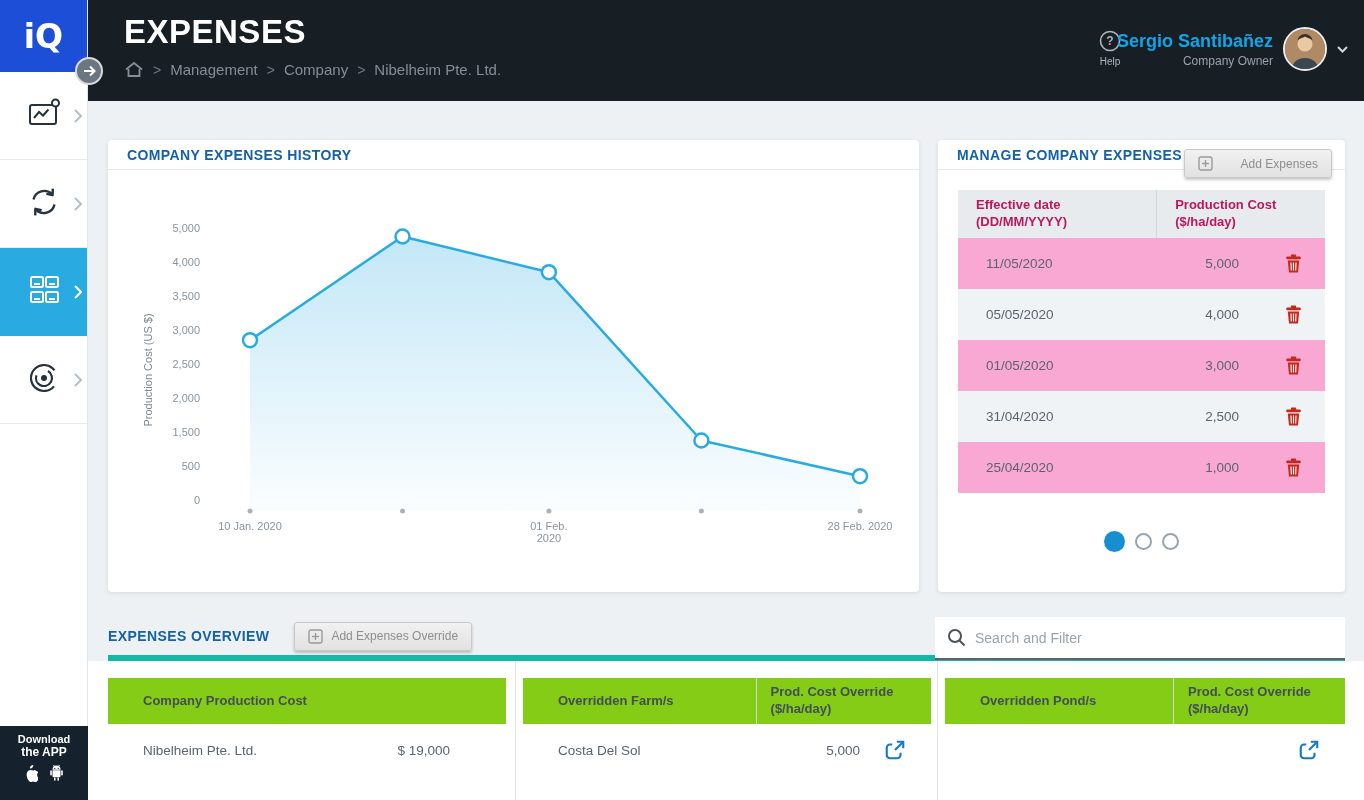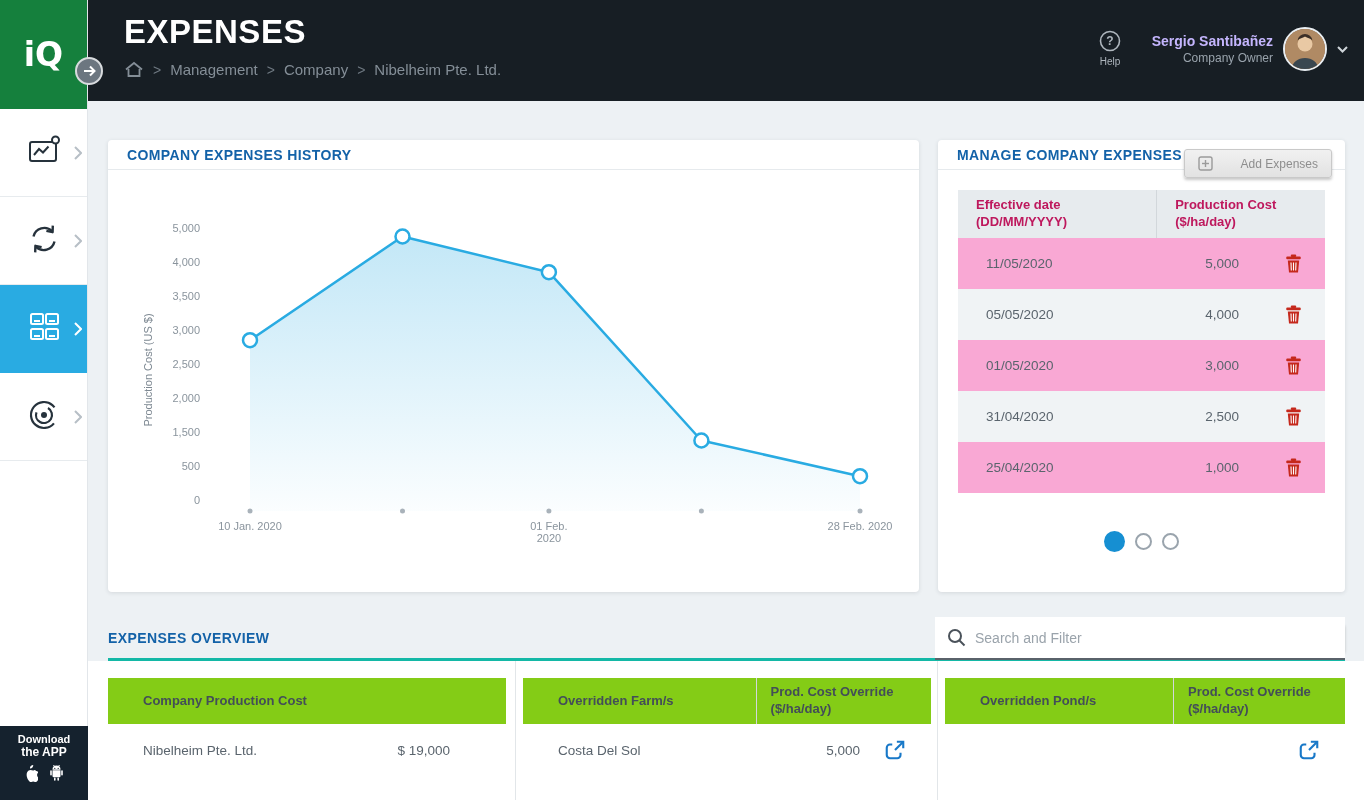--- a/index.html
+++ b/index.html
@@ -9,28 +9,28 @@
 
   
   .header{position:absolute;left:88px;top:0;width:1276px;height:101px;background:#171e24;}
   .page-title{position:absolute;left:36px;top:13px;font-size:33px;font-weight:800;color:#fff;letter-spacing:.5px;}
   .breadcrumb{position:absolute;left:36px;top:61px;display:flex;align-items:center;gap:9px;font-size:15px;color:#848e97;}
   .crumb{cursor:pointer;}
   .crumb-sep{color:#6f7982;font-size:14px;}
   .help{position:absolute;right:243px;top:30px;display:flex;flex-direction:column;align-items:center;gap:2px;color:#aeb6bd;font-size:10px;cursor:pointer;}
   .user{position:absolute;right:16px;top:27px;display:flex;align-items:center;gap:10px;cursor:pointer;}
   .user-text{text-align:right;}
-  .user-name{font-size:14px;font-weight:bold;color:#c4b5fd;}
+  .user-name{font-size:18px;font-weight:bold;color:#0ea5e9;}
   .user-role{font-size:12px;color:#99a3ac;margin-top:2px;}
   .avatar{width:44px;height:44px;border-radius:50%;border:2px solid #e9eef2;overflow:hidden;background:#8a6b52;flex:0 0 auto;}
   .collapse-btn{position:absolute;left:75px;top:57px;width:28px;height:28px;border-radius:50%;background:#6c7680;border:2px solid #d8dbde;display:flex;align-items:center;justify-content:center;z-index:9;cursor:pointer;}
 
   
   .rail{position:absolute;left:0;top:0;width:88px;height:800px;background:#fff;border-right:1px solid #e2e6ea;z-index:4;}
-  .logo-box{height:109px;background:#15803d;display:flex;align-items:center;justify-content:center;color:#fff;font-size:33px;font-weight:bold;font-family:"DejaVu Sans",sans-serif;}
+  .logo-box{height:72px;background:#1d4ed8;display:flex;align-items:center;justify-content:center;color:#fff;font-size:33px;font-weight:bold;font-family:"DejaVu Sans",sans-serif;}
   .nav-item{position:relative;height:88px;border-bottom:1px solid #e7ebee;display:flex;align-items:center;justify-content:center;cursor:pointer;background:#fff;}
   .nav-item .chev{position:absolute;right:5px;top:50%;transform:translateY(-50%);display:flex;}
   .nav-item.active{background:#29abe2;border-bottom:1px solid #29abe2;}
   .download{position:absolute;left:0;bottom:0;width:88px;height:74px;background:#15222e;color:#fff;text-align:center;padding-top:7px;cursor:pointer;}
   .dl-1{font-size:11px;font-weight:bold;}
   .dl-2{font-size:12px;font-weight:bold;}
   .dl-icons{display:flex;justify-content:center;align-items:center;gap:10px;margin-top:5px;}
 
   
   .main{position:absolute;left:88px;top:101px;width:1276px;height:699px;}
@@ -55,21 +55,21 @@
   .mc-body .mc-row:nth-child(even){background:#f0f3f5;}
   .mc-date{width:54%;padding-left:28px;font-size:13.5px;color:#5a646d;}
   .mc-val{width:46%;display:flex;align-items:center;justify-content:flex-end;padding-right:23px;}
   .mc-cost{font-size:13.5px;color:#5a646d;margin-right:46px;}
   .icon-btn{background:none;border:none;cursor:pointer;padding:0;display:flex;align-items:center;}
   .pagination{position:absolute;left:0;right:0;bottom:40px;display:flex;justify-content:center;align-items:center;gap:10px;}
   .pg-dot{width:17px;height:17px;border-radius:50%;background:#fff;border:2px solid #9aa4ad;cursor:pointer;}
   .pg-dot.active{width:21px;height:21px;background:#168fd2;border:none;}
 
   
-  .ov-head{position:absolute;left:20px;top:516px;width:1237px;height:44px;border-bottom:3px solid #14b8a6;display:flex;align-items:center;justify-content:space-between;}
+  .ov-head{position:absolute;left:20px;top:516px;width:1237px;height:44px;border-bottom:6px solid #14b8a6;display:flex;align-items:center;}
   .ov-title{font-size:14px;font-weight:bold;color:#1362a8;letter-spacing:.4px;}
   .ov-add{margin-left:25px;}
   .ov-search{position:absolute;right:0;top:0;width:410px;height:43px;background:#fff;display:flex;align-items:center;gap:9px;padding:0 12px;border-bottom:2px solid #5a626a;}
   .ov-search input{border:none;outline:none;flex:1;font-size:14px;color:#555;background:transparent;font-family:inherit;}
   .ov-search input::placeholder{color:#9aa3ab;}
   .ov-body{position:absolute;left:0;top:560px;width:1276px;height:140px;background:#fff;}
   .ov-div{position:absolute;top:0;bottom:0;width:1px;background:#e2e6e9;}
   .ov-table{position:absolute;top:17px;}
   .t-company{left:20px;width:398px;}
   .t-farm{left:435px;width:408px;}

